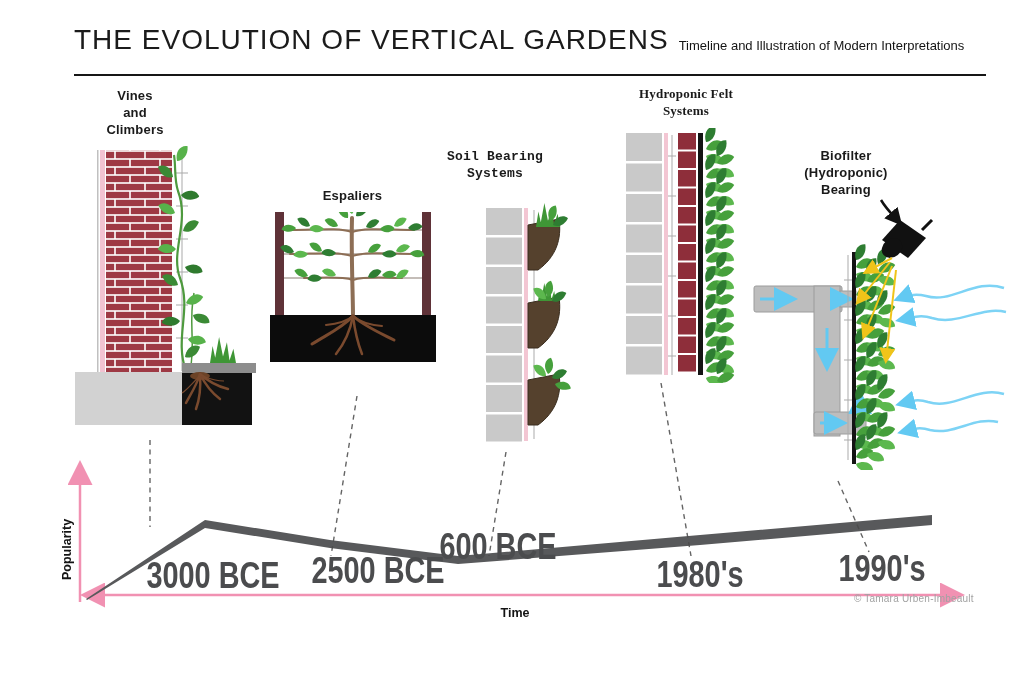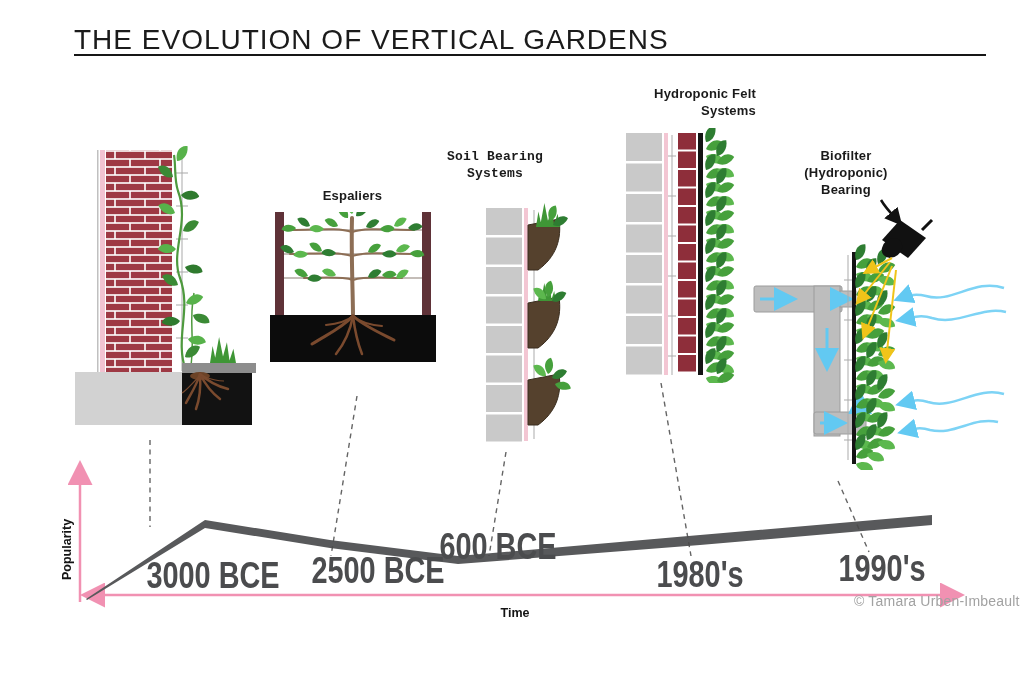--- a/index.html
+++ b/index.html
@@ -1,28 +1,28 @@
 <!DOCTYPE html>
 <html><head>
 <meta charset="utf-8">
 <style>
   html,body{margin:0;padding:0;background:#fff;}
   .page{position:relative;width:1024px;height:673px;background:#ffffff;
         font-family:"Liberation Sans",sans-serif;overflow:hidden;}
   .header{position:absolute;left:74px;top:26px;width:912px;display:flex;
-          align-items:flex-end;border-bottom:2px solid #161616;padding-bottom:0;}
+          align-items:flex-end;border-bottom:2px solid #161616;padding-bottom:20px;}
   .title{font-size:28px;font-weight:300;letter-spacing:1px;color:#1b1b1b;
          line-height:1;white-space:nowrap;}
   .subtitle{font-size:13px;color:#141414;margin-left:10px;padding-bottom:1px;white-space:nowrap;}
   .stage-label{position:absolute;font-size:13px;font-weight:600;color:#1a1a1a;
                text-align:center;white-space:pre-line;line-height:1.3;letter-spacing:.2px;}
-  .stage-label.left{text-align:right;}
+  .stage-label.left{text-align:center;font-family:Liberation Serif, serif;}
   .illus{position:absolute;}
   .overlay{position:absolute;left:0;top:0;pointer-events:none;}
-  .credit{position:absolute;left:854px;top:593px;font-size:14px;color:#a2a2a2;letter-spacing:.2px;}
+  .credit{position:absolute;left:854px;top:593px;font-size:10px;color:#a2a2a2;letter-spacing:.2px;}
   .era{font-family:"Liberation Sans",sans-serif;font-weight:bold;font-size:37px;fill:#4b4c4e;}
   .axis-label{font-family:"Liberation Sans",sans-serif;font-weight:bold;font-size:12.5px;fill:#141414;}
 </style>
 </head>
 <body>
 
 <div class="page">
 
   <svg width="0" height="0" style="position:absolute" aria-hidden="true">
     <defs>
@@ -31,22 +31,26 @@
       <g id="sprig">
         <use href="#leaf" fill="#2e7d32" transform="rotate(-50)"></use>
         <use href="#leaf" fill="#46a03c" transform="translate(0,7) rotate(-10)"></use>
         <use href="#leaf" fill="#5cb84e" transform="translate(0,14) rotate(30)"></use>
       </g>
     </defs>
   </svg>
 
   <div class="header">
     <div class="title">THE EVOLUTION OF VERTICAL GARDENS</div>
+    <div class="subtitle">Timeline and Illustration of Modern Interpretations</div>
   </div>
 
+  <div class="stage-label" style="left:95px;top:88px;width:80px;">Vines
+and
+Climbers</div>
   <div class="stage-label" style="left:300px;top:188px;width:105px;">Espaliers</div>
   <div class="stage-label" style="left:445px;top:149px;width:100px;font-family:Liberation Mono, monospace;">Soil Bearing
 Systems</div>
   <div class="stage-label left" style="left:616px;top:86px;width:140px;">Hydroponic Felt
 Systems</div>
   <div class="stage-label" style="left:791px;top:148px;width:110px;">Biofilter
 (Hydroponic)
 Bearing</div>
 
   <svg class="illus" style="left:70px;top:143px;" width="190" height="287" viewBox="0 0 190 287">

